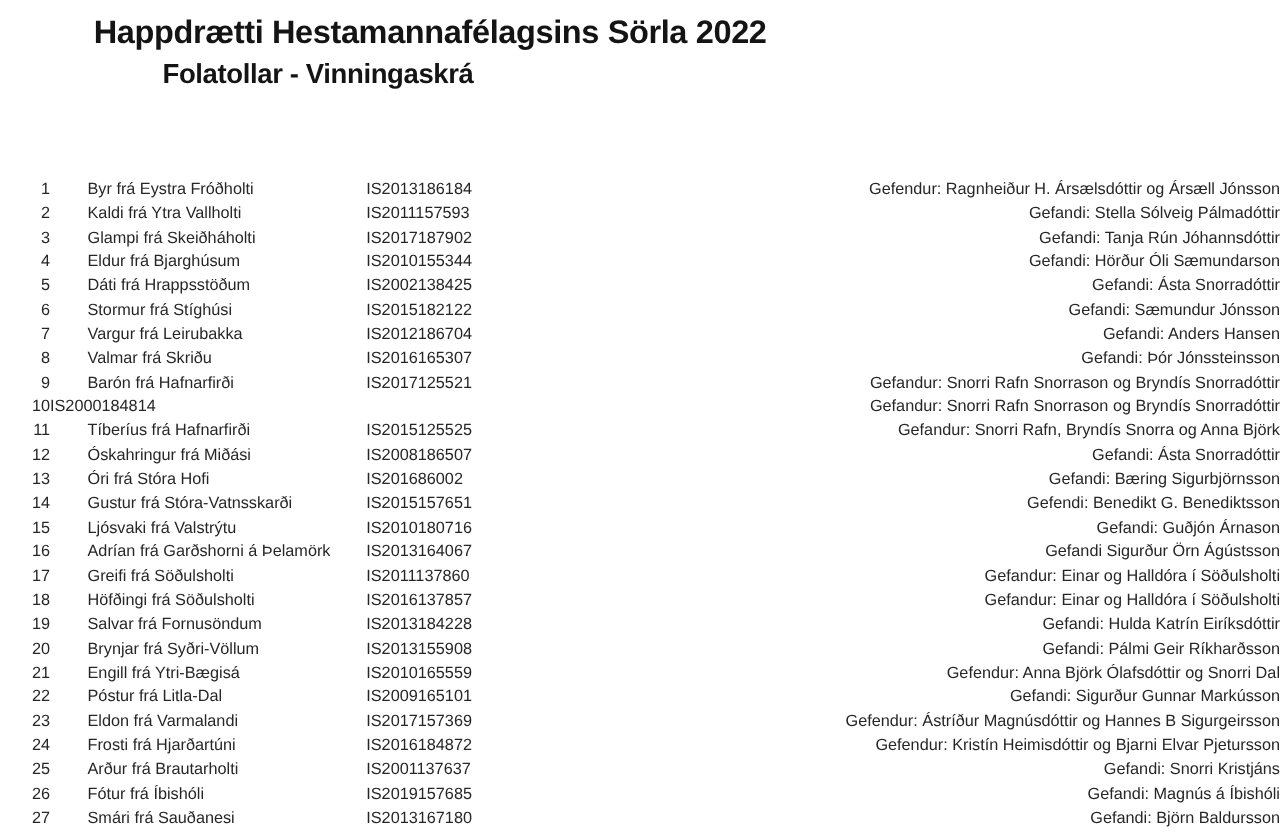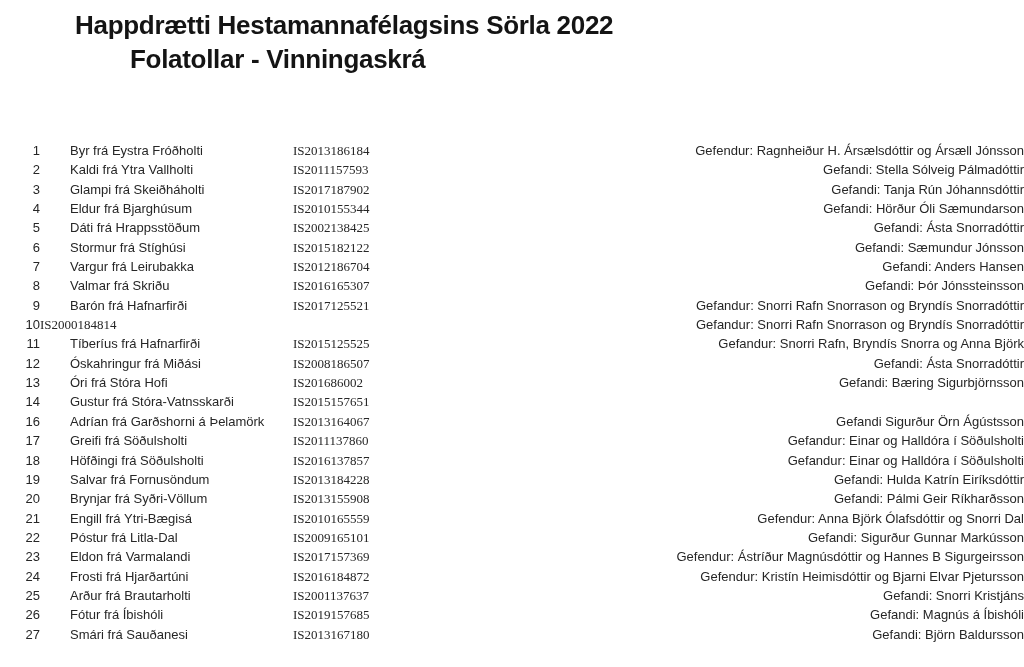--- a/index.html
+++ b/index.html
@@ -22,21 +22,21 @@
   }
   .doc-title {
     font-size: 26px;
     font-weight: bold;
     color: #141414;
     letter-spacing: -0.3px;
     line-height: 34px;
     white-space: nowrap;
   }
   .doc-subtitle {
-    font-size: 26px;
+    font-size: 22px;
     font-weight: bold;
     color: #141414;
     letter-spacing: -0.3px;
     line-height: 34px;
     margin-left: 55px;
     white-space: nowrap;
   }
   .winners-list {
     position: absolute;
     left: 0;
@@ -56,21 +56,20 @@
     flex: none;
   }
   .col-name {
     margin-left: 30px;
     width: 223px;
     flex: none;
   }
   .col-id {
     width: 107px;
     flex: none;
-    font-family: Liberation Serif, serif;
   }
   .col-donor {
     flex: 1;
     text-align: right;
   }
 </style>
 </head>
 <body>
 
 <div class="title-block">
@@ -153,20 +152,27 @@
     <div class="row">
       <span class="col-num">13</span>
       <span class="col-name">Óri frá Stóra Hofi</span>
       <span class="col-id">IS201686002</span>
       <span class="col-donor">Gefandi: Bæring Sigurbjörnsson</span>
     </div>
     <div class="row">
       <span class="col-num">14</span>
       <span class="col-name">Gustur frá Stóra-Vatnsskarði</span>
       <span class="col-id">IS2015157651</span>
+      <span class="col-donor">Gefendi: Benedikt G. Benediktsson</span>
+    </div>
+    <div class="row">
+      <span class="col-num">15</span>
+      <span class="col-name">Ljósvaki frá Valstrýtu</span>
+      <span class="col-id">IS2010180716</span>
+      <span class="col-donor">Gefandi: Guðjón Árnason</span>
     </div>
     <div class="row">
       <span class="col-num">16</span>
       <span class="col-name">Adrían frá Garðshorni á Þelamörk</span>
       <span class="col-id">IS2013164067</span>
       <span class="col-donor">Gefandi Sigurður Örn Ágústsson</span>
     </div>
     <div class="row">
       <span class="col-num">17</span>
       <span class="col-name">Greifi frá Söðulsholti</span>

